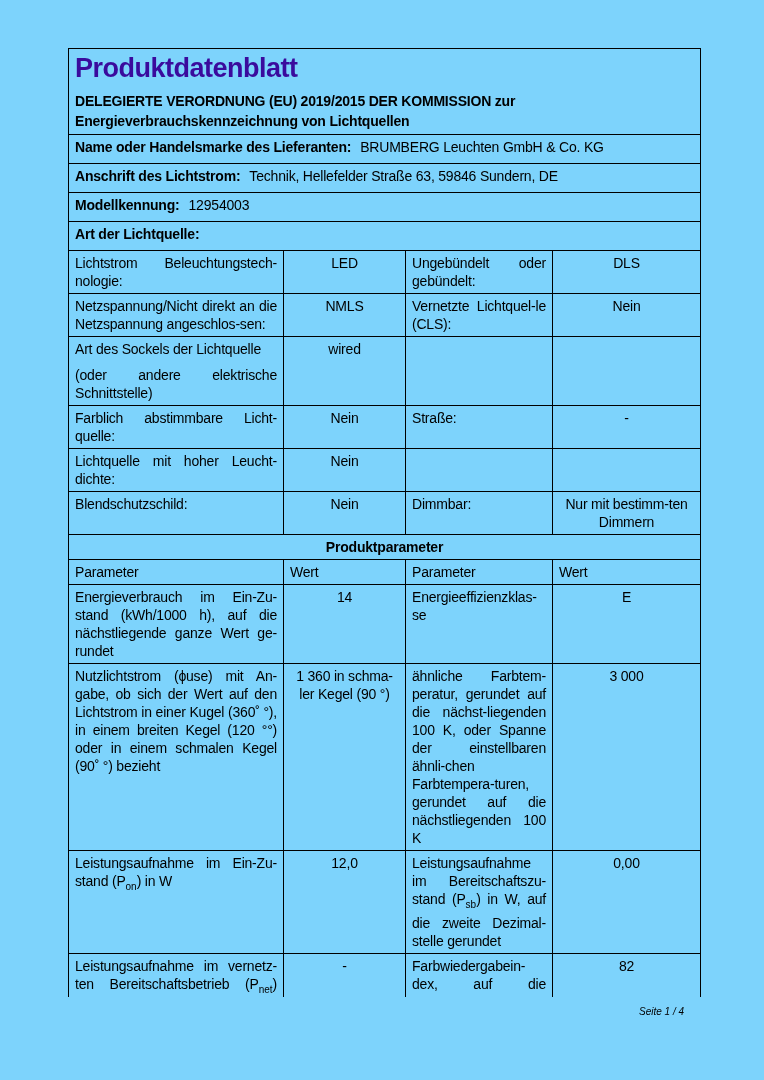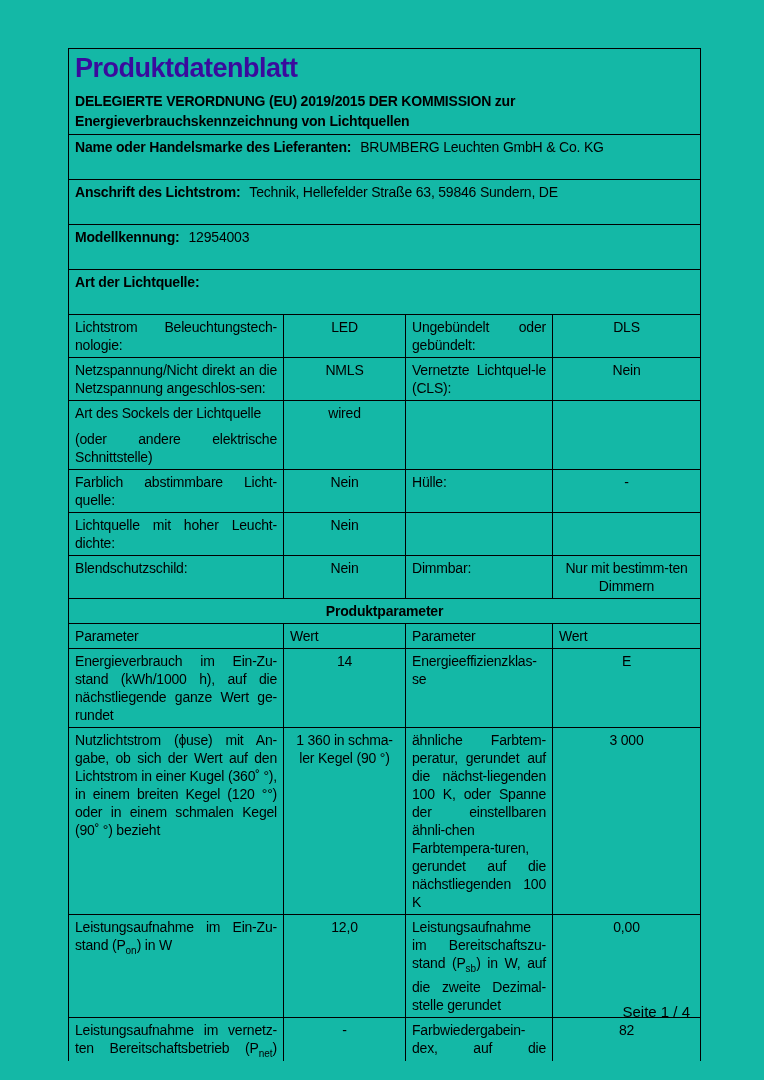--- a/index.html
+++ b/index.html
@@ -1,21 +1,21 @@
 <!DOCTYPE html>
 <html><head>
 <meta charset="utf-8">
 <style>
   * { margin: 0; padding: 0; box-sizing: border-box; }
   html, body { background: #ffffff; }
   .page {
     position: relative;
     width: 764px;
     height: 1080px;
-    background: #14b8a6;
+    background: #7dd3fc;
     overflow: hidden;
     font-family: "Liberation Sans", sans-serif;
     color: #000000;
     font-size: 14px;
     letter-spacing: -0.2px;
     line-height: 18px;
   }
   table.sheet {
     position: absolute;
     left: 68px;
@@ -32,41 +32,42 @@
   td.title-block { padding: 7px 8px 8px 8px; }
   h1.doc-title {
     font-size: 27px;
     line-height: 32px;
     font-weight: bold;
     color: #3a0b9d;
     letter-spacing: -0.5px;
     margin-bottom: 7px;
   }
   .reg-line { line-height: 20px; font-weight: bold; }
-  .info-row td { height: 45px; padding-top: 5px; }
+  .info-row td { height: 29px; padding-top: 5px; }
   .info-label { font-weight: bold; }
   .info-value { margin-left: 9px; }
   .c-param { text-align: justify; }
   .c-val   { text-align: center; }
   .section-head td {
     text-align: center;
     font-weight: bold;
     padding: 2px 6px;
   }
   .col-head td { padding-top: 2px; padding-bottom: 2px; }
   .para2 { margin-top: 8px; }
   .jlast { text-align: justify; text-align-last: justify; }
   tr.clipped td { border-bottom: 0; }
   tr.clipped .clip { max-height: 37px; overflow: hidden; }
   .page-footer {
     position: absolute;
     top: 1003px;
-    right: 74px;
-    font-size: 15px;
+    right: 80px;
+    font-size: 10px;
     letter-spacing: 0;
+    font-style: italic;
   }
   sub { font-size: 10px; letter-spacing: 0; }
 </style>
 </head>
 <body>
 
 <div class="page">
 
   <table class="sheet">
     <colgroup>
@@ -115,21 +116,21 @@
             <div>Art des Sockels der Lichtquelle</div>
             <div class="para2">(oder andere elektrische Schnittstelle)</div>
           </td>
       <td class="c-val">wired</td>
       <td class="c-param"></td>
       <td class="c-val"></td>
     </tr>
     <tr>
       <td class="c-param">Farblich abstimmbare Licht-quelle:</td>
       <td class="c-val">Nein</td>
-      <td class="c-param">Hülle:</td>
+      <td class="c-param">Straße:</td>
       <td class="c-val">-</td>
     </tr>
     <tr>
       <td class="c-param">Lichtquelle mit hoher Leucht-dichte:</td>
       <td class="c-val">Nein</td>
       <td class="c-param"></td>
       <td class="c-val"></td>
     </tr>
     <tr>
       <td class="c-param">Blendschutzschild:</td>

